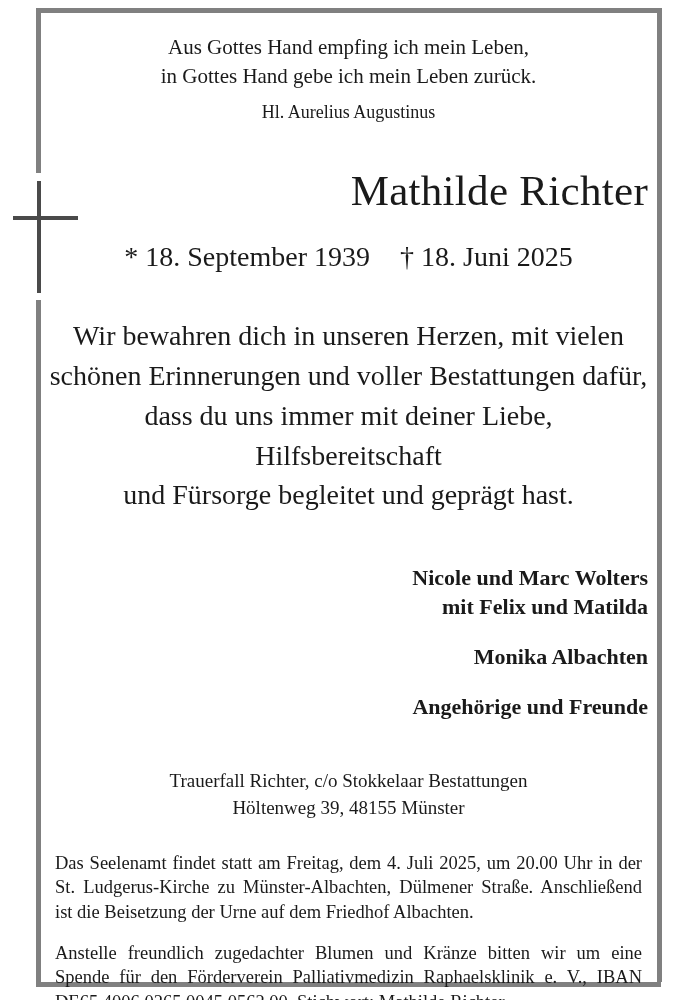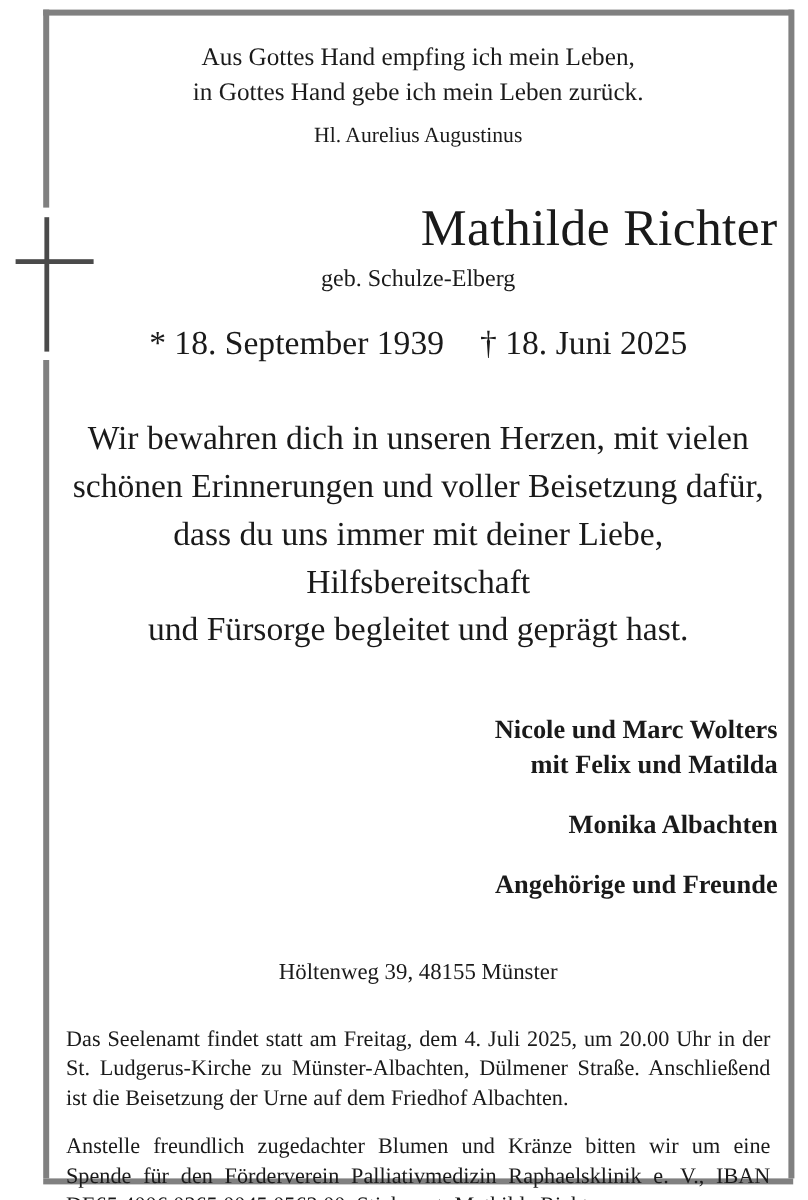--- a/index.html
+++ b/index.html
@@ -196,51 +196,51 @@
 
   <div class="content">
 
     <div class="epigraph">
       <div>Aus Gottes Hand empfing ich mein Leben,</div>
       <div>in Gottes Hand gebe ich mein Leben zurück.</div>
     </div>
     <div class="epigraph-source">Hl. Aurelius Augustinus</div>
 
     <div class="name">Mathilde Richter</div>
-    <div class="maiden">geb. Schulze-Elberg</div>
 
     <div class="dates">
       <span>*</span>
       <span>18. September 1939</span>
       <span class="sep"></span>
       <span>†</span>
       <span>18. Juni 2025</span>
     </div>
 
     <div class="verse">
       <div>Wir bewahren dich in unseren Herzen, mit vielen</div>
-      <div>schönen Erinnerungen und voller Beisetzung dafür,</div>
+      <div>schönen Erinnerungen und voller Bestattungen dafür,</div>
       <div>dass du uns immer mit deiner Liebe, Hilfsbereitschaft</div>
       <div>und Fürsorge begleitet und geprägt hast.</div>
     </div>
 
     <div class="mourners">
       <div class="mourner-group">
         <span class="mourner-line">Nicole und Marc Wolters</span>
         <span class="mourner-line">mit Felix und Matilda</span>
       </div>
       <div class="mourner-group">
         <span class="mourner-line">Monika Albachten</span>
       </div>
       <div class="mourner-group">
         <span class="mourner-line">Angehörige und Freunde</span>
       </div>
     </div>
 
     <div class="handler">
+      <div>Trauerfall Richter, c/o Stokkelaar Bestattungen</div>
       <div>Höltenweg 39, 48155 Münster</div>
     </div>
 
     <div class="details">
       <p>Das Seelenamt findet statt am Freitag, dem 4. Juli 2025, um 20.00 Uhr in der St. Ludgerus-Kirche zu Münster-Albachten, Dülmener Straße. Anschließend ist die Beisetzung der Urne auf dem Friedhof Albachten.</p>
       <p>Anstelle freundlich zugedachter Blumen und Kränze bitten wir um eine Spende für den Förderverein Palliativmedizin Raphaelsklinik e. V., IBAN DE65 4006 0265 0045 0562 00, Stichwort: Mathilde Richter.</p>
     </div>
 
   </div>
 </div>

